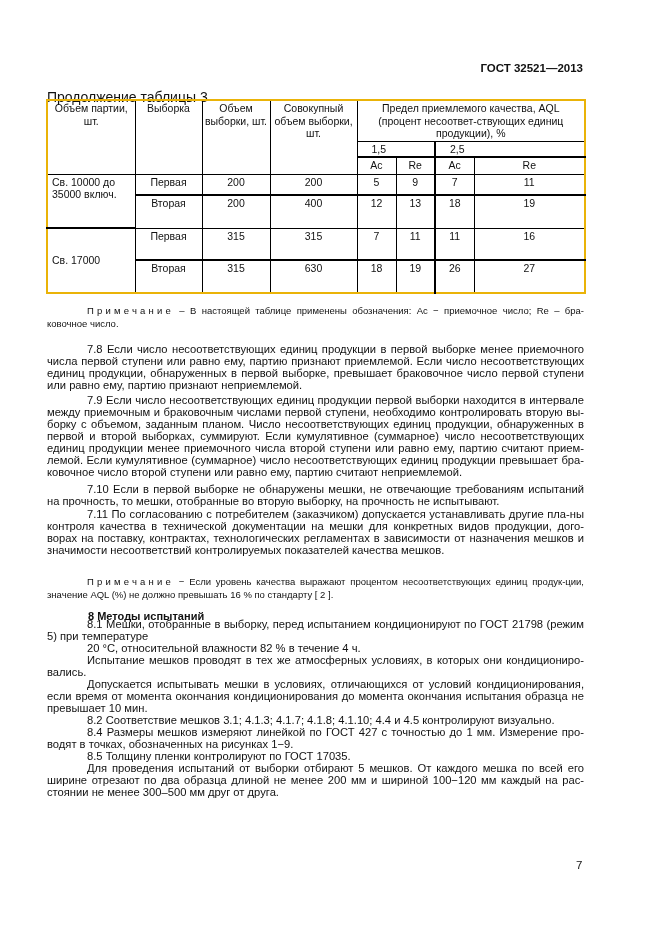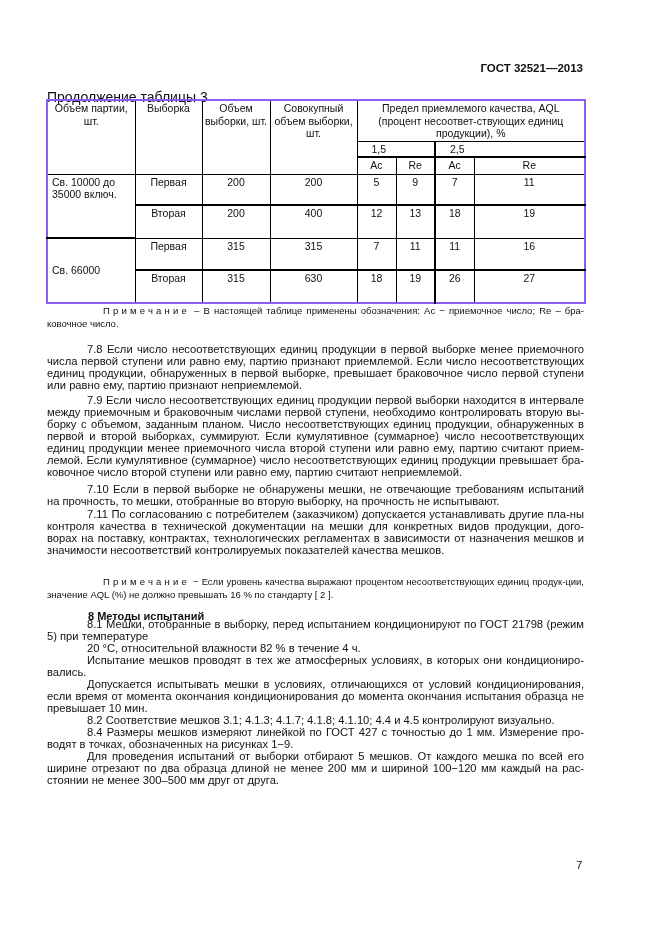--- a/index.html
+++ b/index.html
@@ -4,25 +4,25 @@
 <style>
   html, body { margin: 0; padding: 0; background: #ffffff; }
   body { width: 661px; height: 935px; position: relative; overflow: hidden;
          font-family: "Liberation Sans", sans-serif; color: #111; }
   .header-code { position: absolute; top: 62px; right: 78px; font-weight: bold; font-size: 11.5px; }
   .caption { position: absolute; left: 47px; top: 89px; font-size: 14px; }
   table.t3 { position: absolute; left: 46px; top: 99px; width: 538px;
              border-collapse: collapse; font-size: 10.5px; table-layout: fixed; }
   table.t3 td { border: 1px solid #000; vertical-align: top; text-align: center;
                 padding: 1px 2px; line-height: 12.5px; }
-  table.t3 { border: 2px solid #8b5cf6; }
+  table.t3 { border: 2px solid #eab308; }
   .thickb { border-bottom: 2px solid #000 !important; }
   .left { text-align: left !important; padding-left: 4px !important; }
   .note { position: absolute; left: 47px; width: 537px; font-size: 9.5px; line-height: 12.5px; text-align: justify; }
-  .note .sp { letter-spacing: 3.2px; margin-left: 16px; }
+  .note .sp { letter-spacing: 3.2px; }
   .para { position: absolute; left: 47px; width: 537px; font-size: 11.2px; line-height: 12px; text-align: justify; }
   .ind { text-indent: 40px; }
   .h8 { position: absolute; left: 88px; top: 610px; font-weight: bold; font-size: 11px; }
   .pagenum { position: absolute; left: 576px; top: 859px; font-size: 11.5px; }
   p { margin: 0; }
 </style>
 </head>
 <body>
 
 <div class="header-code">ГОСТ 32521—2013</div>
@@ -52,42 +52,42 @@
     <td colspan="2" class="thickb left" style="padding-left:14px!important">1,5</td>
     <td colspan="2" class="thickb left" style="padding-left:14px!important;border-left:2px solid #000">2,5</td>
   </tr>
   <tr style="height:17px">
     <td>Ac</td>
     <td>Re</td>
     <td style="border-left:2px solid #000">Ac</td>
     <td>Re</td>
   </tr>
 
-  <tr style="height:31px">
+  <tr style="height:21px">
     <td rowspan="2" class="left thickb">Св. 10000 до 35000 включ.</td>
     <td class="thickb">Первая</td>
     <td class="thickb">200</td>
     <td class="thickb">200</td>
     <td class="thickb">5</td>
     <td class="thickb">9</td>
     <td class="thickb" style="border-left:2px solid #000">7</td>
     <td class="thickb">11</td>
   </tr>
   <tr style="height:33px">
     <td>Вторая</td>
     <td>200</td>
     <td>400</td>
     <td>12</td>
     <td>13</td>
     <td style="border-left:2px solid #000">18</td>
     <td>19</td>
   </tr>
 
   <tr style="height:32px">
-    <td rowspan="2" class="left" style="vertical-align:middle">Св. 66000</td>
+    <td rowspan="2" class="left" style="vertical-align:middle">Св. 17000</td>
     <td class="thickb">Первая</td>
     <td class="thickb">315</td>
     <td class="thickb">315</td>
     <td class="thickb">7</td>
     <td class="thickb">11</td>
     <td class="thickb" style="border-left:2px solid #000">11</td>
     <td class="thickb">16</td>
   </tr>
   <tr style="height:33px">
     <td>Вторая</td>
@@ -120,16 +120,17 @@
 
 <div class="h8">8 Методы испытаний</div>
 
 <div class="para" style="top:618px">
   <p class="ind">8.1 Мешки, отобранные в выборку, перед испытанием кондиционируют по ГОСТ 21798 (режим 5) при температуре</p>
   <p class="ind">20 °С, относительной влажности 82 % в течение 4 ч.</p>
   <p class="ind">Испытание мешков проводят в тех же атмосферных условиях, в которых они кондициониро-вались.</p>
   <p class="ind">Допускается испытывать мешки в условиях, отличающихся от условий кондиционирования, если время от момента окончания кондиционирования до момента окончания испытания образца не превышает 10 мин.</p>
   <p class="ind">8.2 Соответствие мешков 3.1; 4.1.3; 4.1.7; 4.1.8; 4.1.10; 4.4 и 4.5 контролируют визуально.</p>
   <p class="ind">8.4 Размеры мешков измеряют линейкой по ГОСТ 427 с точностью до 1 мм. Измерение про-водят в точках, обозначенных на рисунках 1−9.</p>
+  <p class="ind">8.5 Толщину пленки контролируют по ГОСТ 17035.</p>
   <p class="ind">Для проведения испытаний от выборки отбирают 5 мешков. От каждого мешка по всей его ширине отрезают по два образца длиной не менее 200 мм и шириной 100−120 мм каждый на рас-стоянии не менее 300–500 мм друг от друга.</p>
 </div>
 
 <div class="pagenum">7</div>
 
 </body></html>

